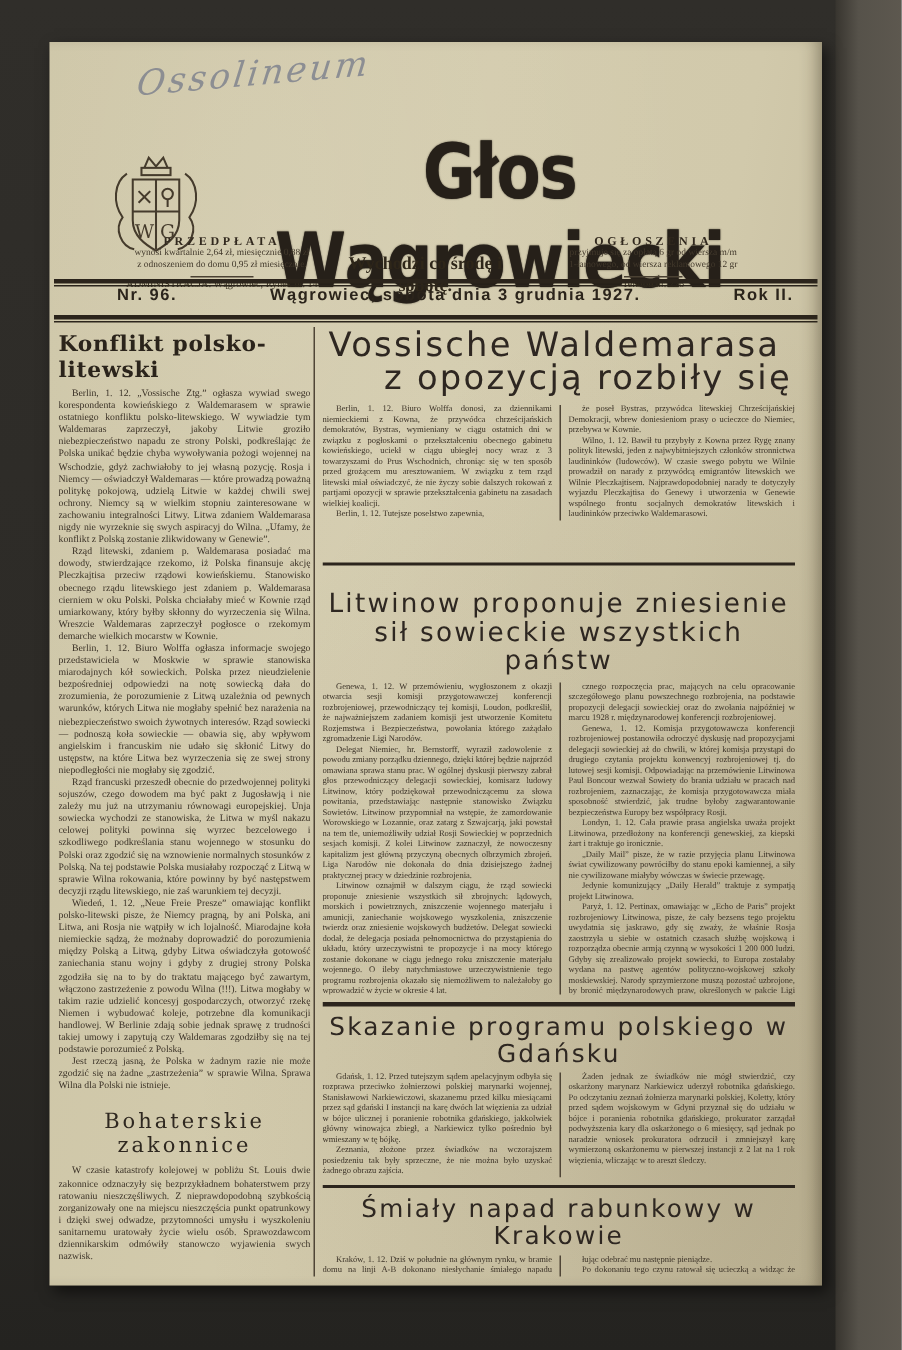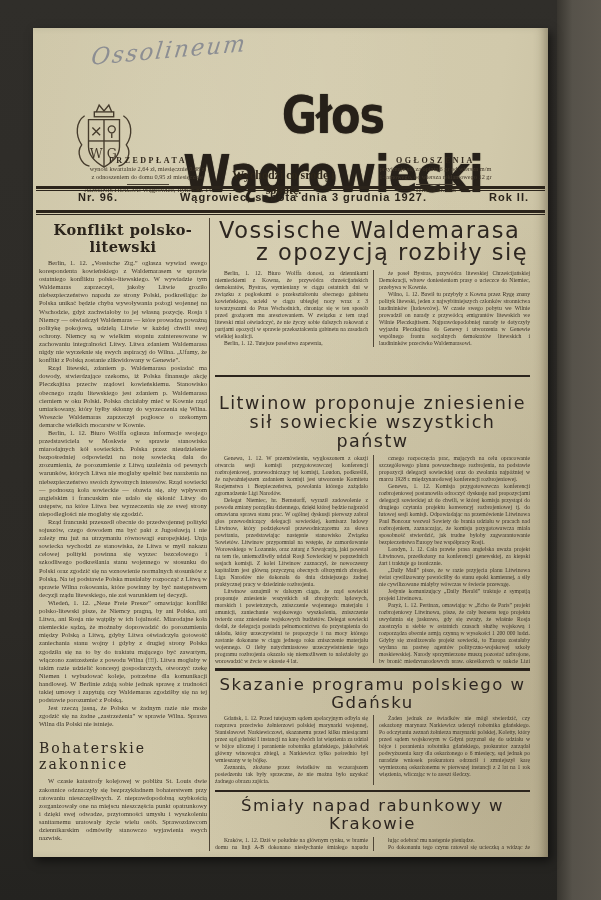--- a/index.html
+++ b/index.html
@@ -44,23 +44,23 @@
   .dl-issue{margin-left:42px;}
   .dl-date{flex:1;text-align:center;}
   .dl-vol{margin-right:16px;}
   
   .vdivider{position:absolute;left:176px;top:190px;bottom:6px;width:1px;background:#4f4536;}
   .left-col{position:absolute;left:6px;top:192px;width:168px;bottom:6px;overflow:hidden;}
   .main-col{position:absolute;left:182px;top:190px;width:315px;bottom:6px;overflow:hidden;}
   .para{margin:0;text-indent:9px;text-align:justify;color:#3a3126;}
   .left-col .para{font-size:6.5px;line-height:8.1px;}
   .main-col .para{font-size:5.7px;line-height:7px;}
-  .l-head{margin:1px 0 4px;text-align:center;font-family:"DejaVu Serif", serif;
+  .l-head{margin:1px 0 4px;font-family:"DejaVu Serif", serif;
        font-weight:bold;font-size:14.5px;letter-spacing:.5px;color:#2b241b;}
-  .l-head2{margin:12px 0 5px;font-family:"DejaVu Serif", serif;
+  .l-head2{margin:12px 0 5px;text-align:center;font-family:"DejaVu Serif", serif;
        font-weight:normal;font-size:14px;letter-spacing:2px;color:#2f2820;}
   .article{overflow:hidden;}
   .a1{height:152px;}
   .a2{height:282px;}
   .a3{height:110px;}
   .hl{font-family:"DejaVu Sans", sans-serif;color:#2e2721;letter-spacing:1.5px;line-height:1.08;}
   .a1 .hl{font-size:22.5px;}
   .a1 .hl:nth-child(1){text-align:left;padding-left:4px;}
   .a1 .hl:nth-child(2){text-align:right;padding-right:2px;margin-top:-2px;}
   .a1 .headwrap{margin-bottom:5px;}

